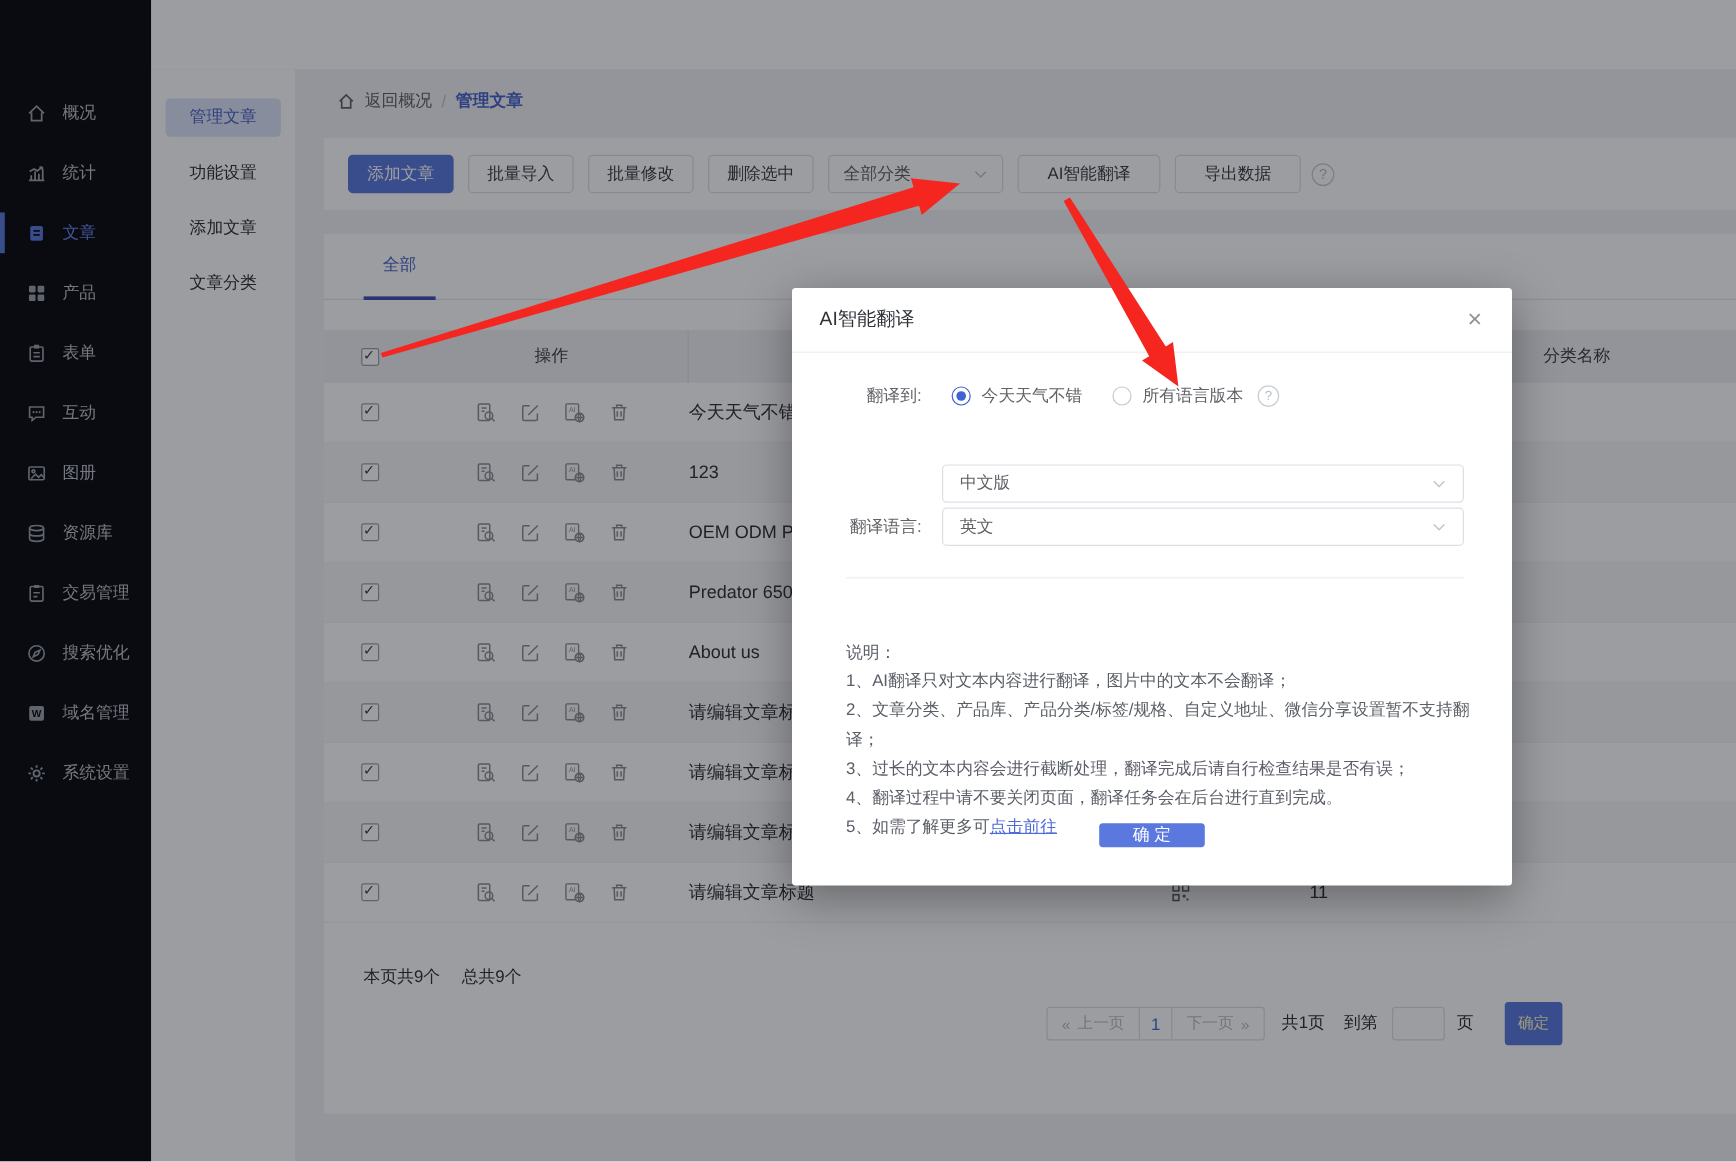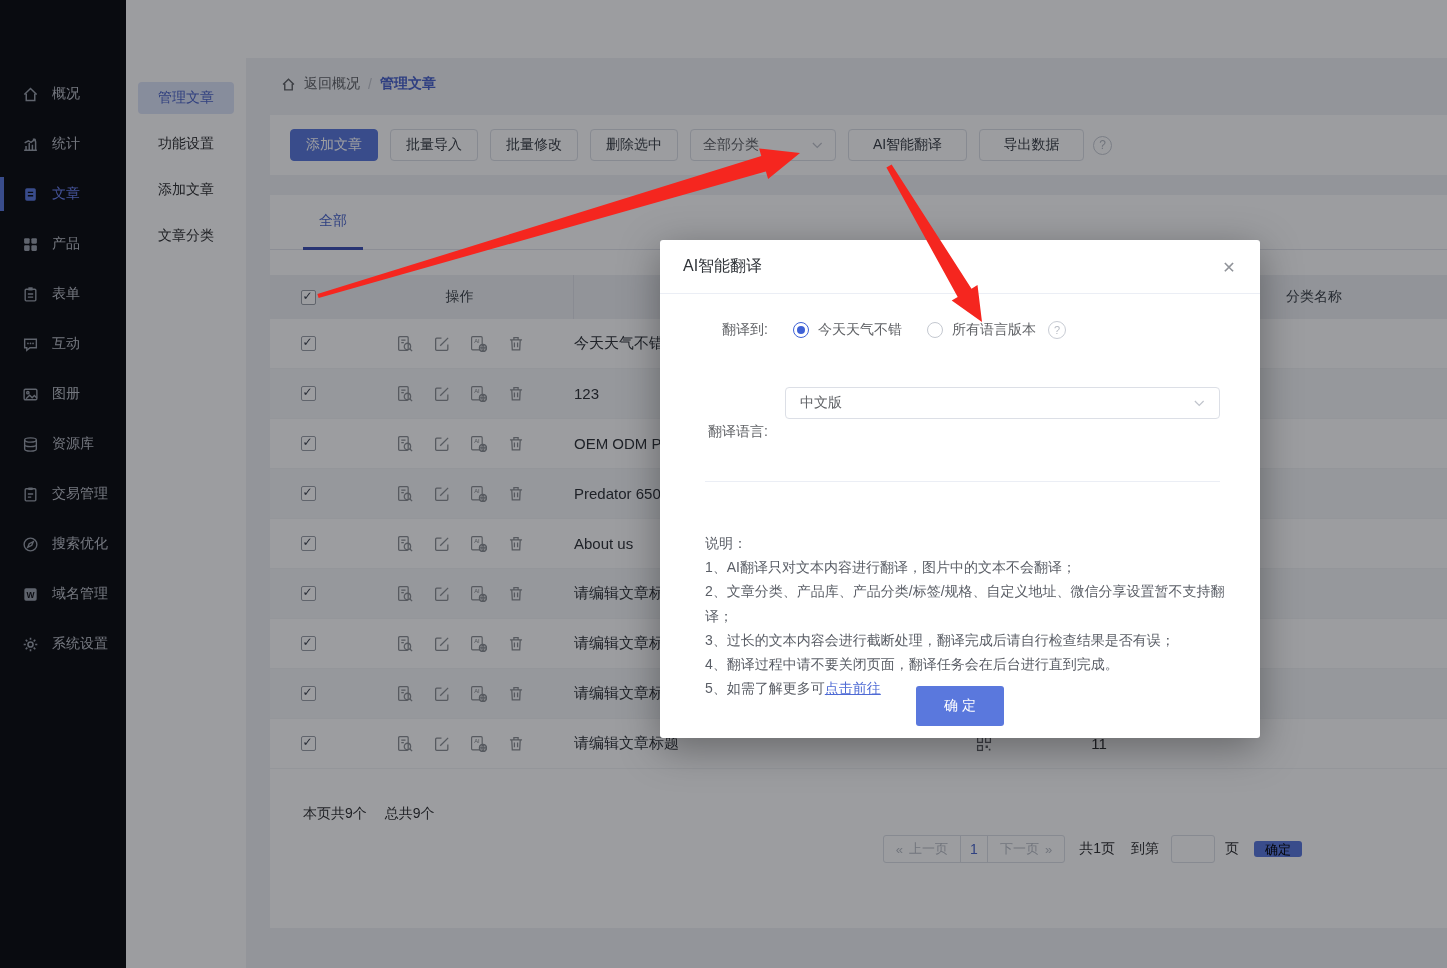--- a/index.html
+++ b/index.html
@@ -64,21 +64,21 @@
 
   .summary { position:absolute; left:33px; top:610px; color:#303133; display:flex; gap:18px; }
   .pager { position:absolute; right:145px; top:640px; display:flex; align-items:center; }
   .pg-group { display:flex; height:28px; border:1px solid #dcdfe6; border-radius:3px; overflow:hidden; background:#fff; }
   .pg-btn { display:flex; align-items:center; justify-content:flex-start; padding:0 12px; color:#b9bdc5; font-size:13px; cursor:pointer; gap:6px; }
   .pg-prev::before { content:"«"; }
   .pg-next::after { content:"»"; }
   .pg-cur { width:28px; display:flex; align-items:center; justify-content:center; color:#4b66cc; border-left:1px solid #dcdfe6; border-right:1px solid #dcdfe6; cursor:pointer; }
   .pg-total { margin:0 16px 0 14px; }
   .goto-input { width:44px; height:28px; border:1px solid #dcdfe6; border-radius:3px; margin:0 10px 0 12px; background:#fff; }
-  .pg-confirm { width:48px; height:16px; background:#5a78dd; color:#000000; border:none; border-radius:3px; margin-left:15px; font-size:13px; cursor:pointer; }
+  .pg-confirm { width:48px; height:36px; background:#5a78dd; color:#fef9c3; border:none; border-radius:3px; margin-left:26px; font-size:13px; cursor:pointer; }
 
   
   .dim { position:absolute; inset:0; background:rgba(8,10,18,0.40); z-index:40; }
 
   
   .modal { position:absolute; left:660px; top:240px; width:600px; height:498px; background:#fff; border-radius:3px; box-shadow:0 10px 40px rgba(0,0,0,.35); z-index:50; }
   .modal-head { position:relative; height:54px; border-bottom:1px solid #ebeef5; display:flex; align-items:center; padding-left:23px; font-size:16px; color:#2f3338; }
   .modal-close { position:absolute; right:18px; top:14px; width:26px; height:26px; display:flex; align-items:center; justify-content:center; color:#909399; font-size:16px; cursor:pointer; }
   .modal-close::before { content:"✕"; }
 
@@ -96,21 +96,21 @@
   .m-select2 { margin-left:17px; width:435px; }
   .m-select { height:32px; border:1px solid #dcdfe6; border-radius:4px; display:flex; align-items:center; justify-content:space-between; padding:0 14px; color:#606266; cursor:pointer; background:#fff; }
   .m-select .chev { width:11px; height:7px; display:inline-flex; color:#c0c4cc; }
 
   .m-divider { position:absolute; left:45px; right:40px; top:241px; border-top:1px solid #ebeef5; }
   .m-chars { position:absolute; left:45px; top:257px; color:#606266; }
   .m-chars a, .link { color:#4f6bd5; text-decoration:underline; cursor:pointer; }
   .m-chars a { margin-left:14px; }
   .m-notes-title { position:absolute; left:45px; top:295px; color:#5a5e66; }
   .m-notes { position:absolute; left:45px; top:315px; right:30px; color:#5a5e66; line-height:24.3px; }
-  .m-confirm { position:absolute; left:256px; top:446px; width:88px; height:40px; background:#5a78dd; color:#fff; border:none; border-radius:3px; font-size:14px; cursor:pointer; }
+  .m-confirm { position:absolute; left:256px; top:446px; width:88px; height:20px; background:#5a78dd; color:#fff; border:none; border-radius:3px; font-size:14px; cursor:pointer; }
 
   
   .arrows { position:absolute; inset:0; z-index:60; pointer-events:none; }
 </style>
 </head>
 <body>
 
 <div id="app">
 
   <aside class="sidebar">
@@ -803,20 +803,28 @@
       <span>中文版</span>
       <span class="chev">
           <svg viewBox="0 0 12 8" fill="none" stroke="currentColor" stroke-width="1.4">
             <path d="M1 1.2 6 6.2 11 1.2"></path>
           </svg>
         </span>
     </div>
 
     <div class="m-row-lang">
       <span class="m-label">翻译语言:</span>
+      <div class="m-select m-select2">
+        <span>英文</span>
+        <span class="chev">
+            <svg viewBox="0 0 12 8" fill="none" stroke="currentColor" stroke-width="1.4">
+              <path d="M1 1.2 6 6.2 11 1.2"></path>
+            </svg>
+          </span>
+      </div>
     </div>
 
     <div class="m-divider"></div>
 
 
     <div class="m-notes-title">说明：</div>
     <div class="m-notes">
       <div>1、AI翻译只对文本内容进行翻译，图片中的文本不会翻译；</div>
       <div>2、文章分类、产品库、产品分类/标签/规格、自定义地址、微信分享设置暂不支持翻译；</div>
       <div>3、过长的文本内容会进行截断处理，翻译完成后请自行检查结果是否有误；</div>

